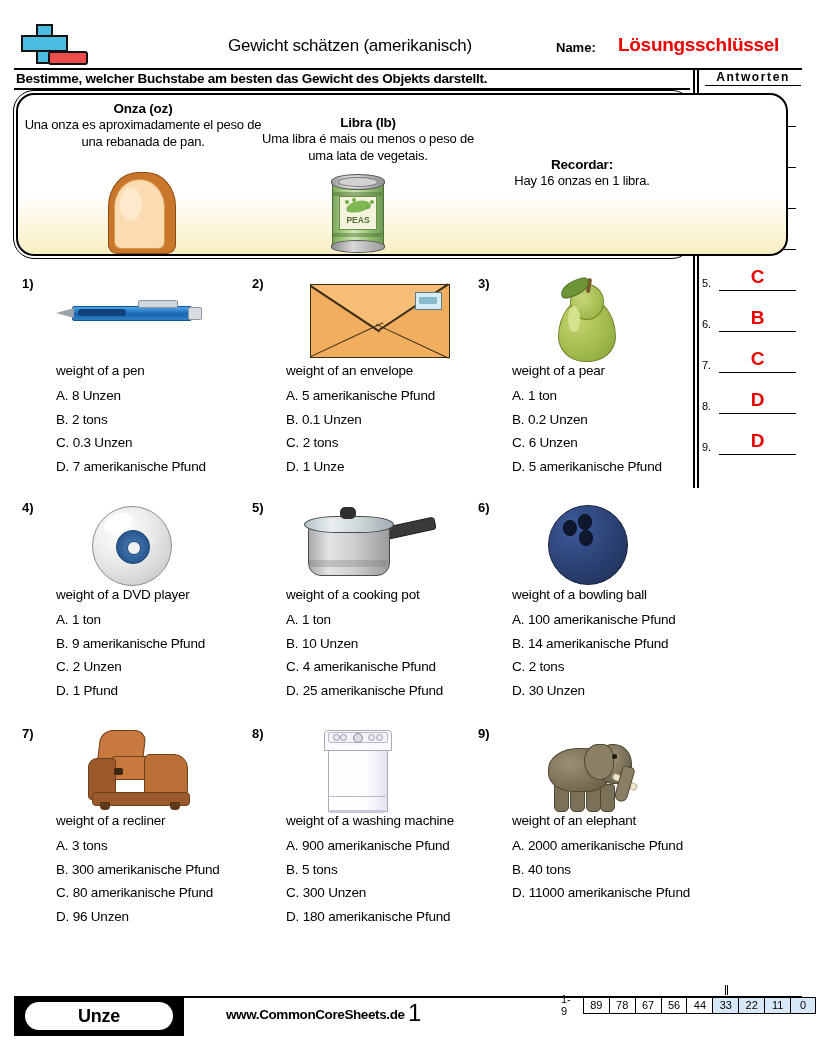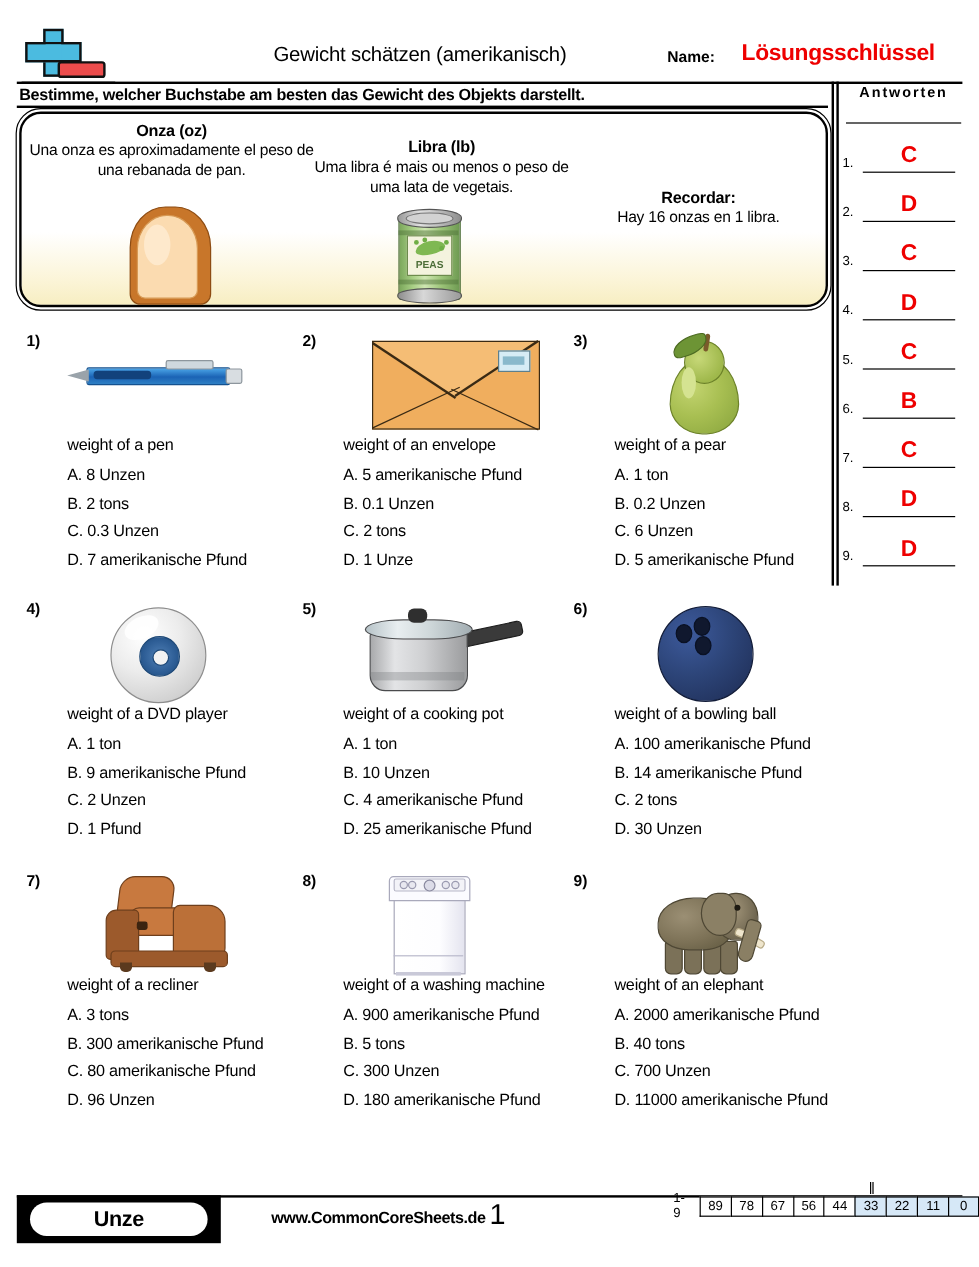--- a/index.html
+++ b/index.html
@@ -111,21 +111,21 @@
     position: absolute;
     left: 702px; top: 70px;
     width: 102px;
   }
   .ans-heading {
     font-size: 12px;
     font-weight: bold;
     letter-spacing: 1.6px;
     text-align: center;
     border-bottom: 1.5px solid #000;
-    padding-bottom: 18px;
+    padding-bottom: 1px;
     width: 96px;
     margin-left: 3px;
   }
   .ans-row {
     position: relative;
     height: 41px;
   }
   .ans-num {
     position: absolute;
     left: 0; bottom: 2px;
@@ -145,21 +145,21 @@
     text-align: center;
     font-size: 19px;
     font-weight: bold;
     color: #ee0000;
   }
 
   
   .infobox {
     position: absolute;
     left: 16px; top: 93px;
-    width: 674px; height: 163px;
+    width: 772px; height: 163px;
     border: 2px solid #000;
     border-radius: 18px;
     box-sizing: border-box;
     background: linear-gradient(to bottom, #ffffff 0%, #ffffff 62%, #fbf4d6 88%, #f7eec2 100%);
   }
   .infobox-outer {
     position: absolute;
     left: 13px; top: 90px;
     width: 680px; height: 169px;
     border: 1.6px solid #000;
@@ -852,21 +852,20 @@
     <div class="ele-ear"></div>
     <div class="ele-eye"></div>
     <div class="ele-tusk1"></div>
       <div class="ele-tusk2"></div>
     <div class="ele-trunk"></div>
   </div>
   <div class="q-label">weight of an elephant</div>
   <div class="q-choices">
     <div class="q-choice">A. 2000 amerikanische Pfund</div>
     <div class="q-choice">B. 40 tons</div>
-    <div class="q-choice">C. 700 Unzen</div>
     <div class="q-choice">D. 11000 amerikanische Pfund</div>
   </div>
 </div>
 
 <div class="footer-rule"></div>
 <div class="mathe-block">
   <div class="mathe-pill">Unze</div>
 </div>
 <div class="site">www.CommonCoreSheets.de</div>
 <div class="page-num">1</div>

